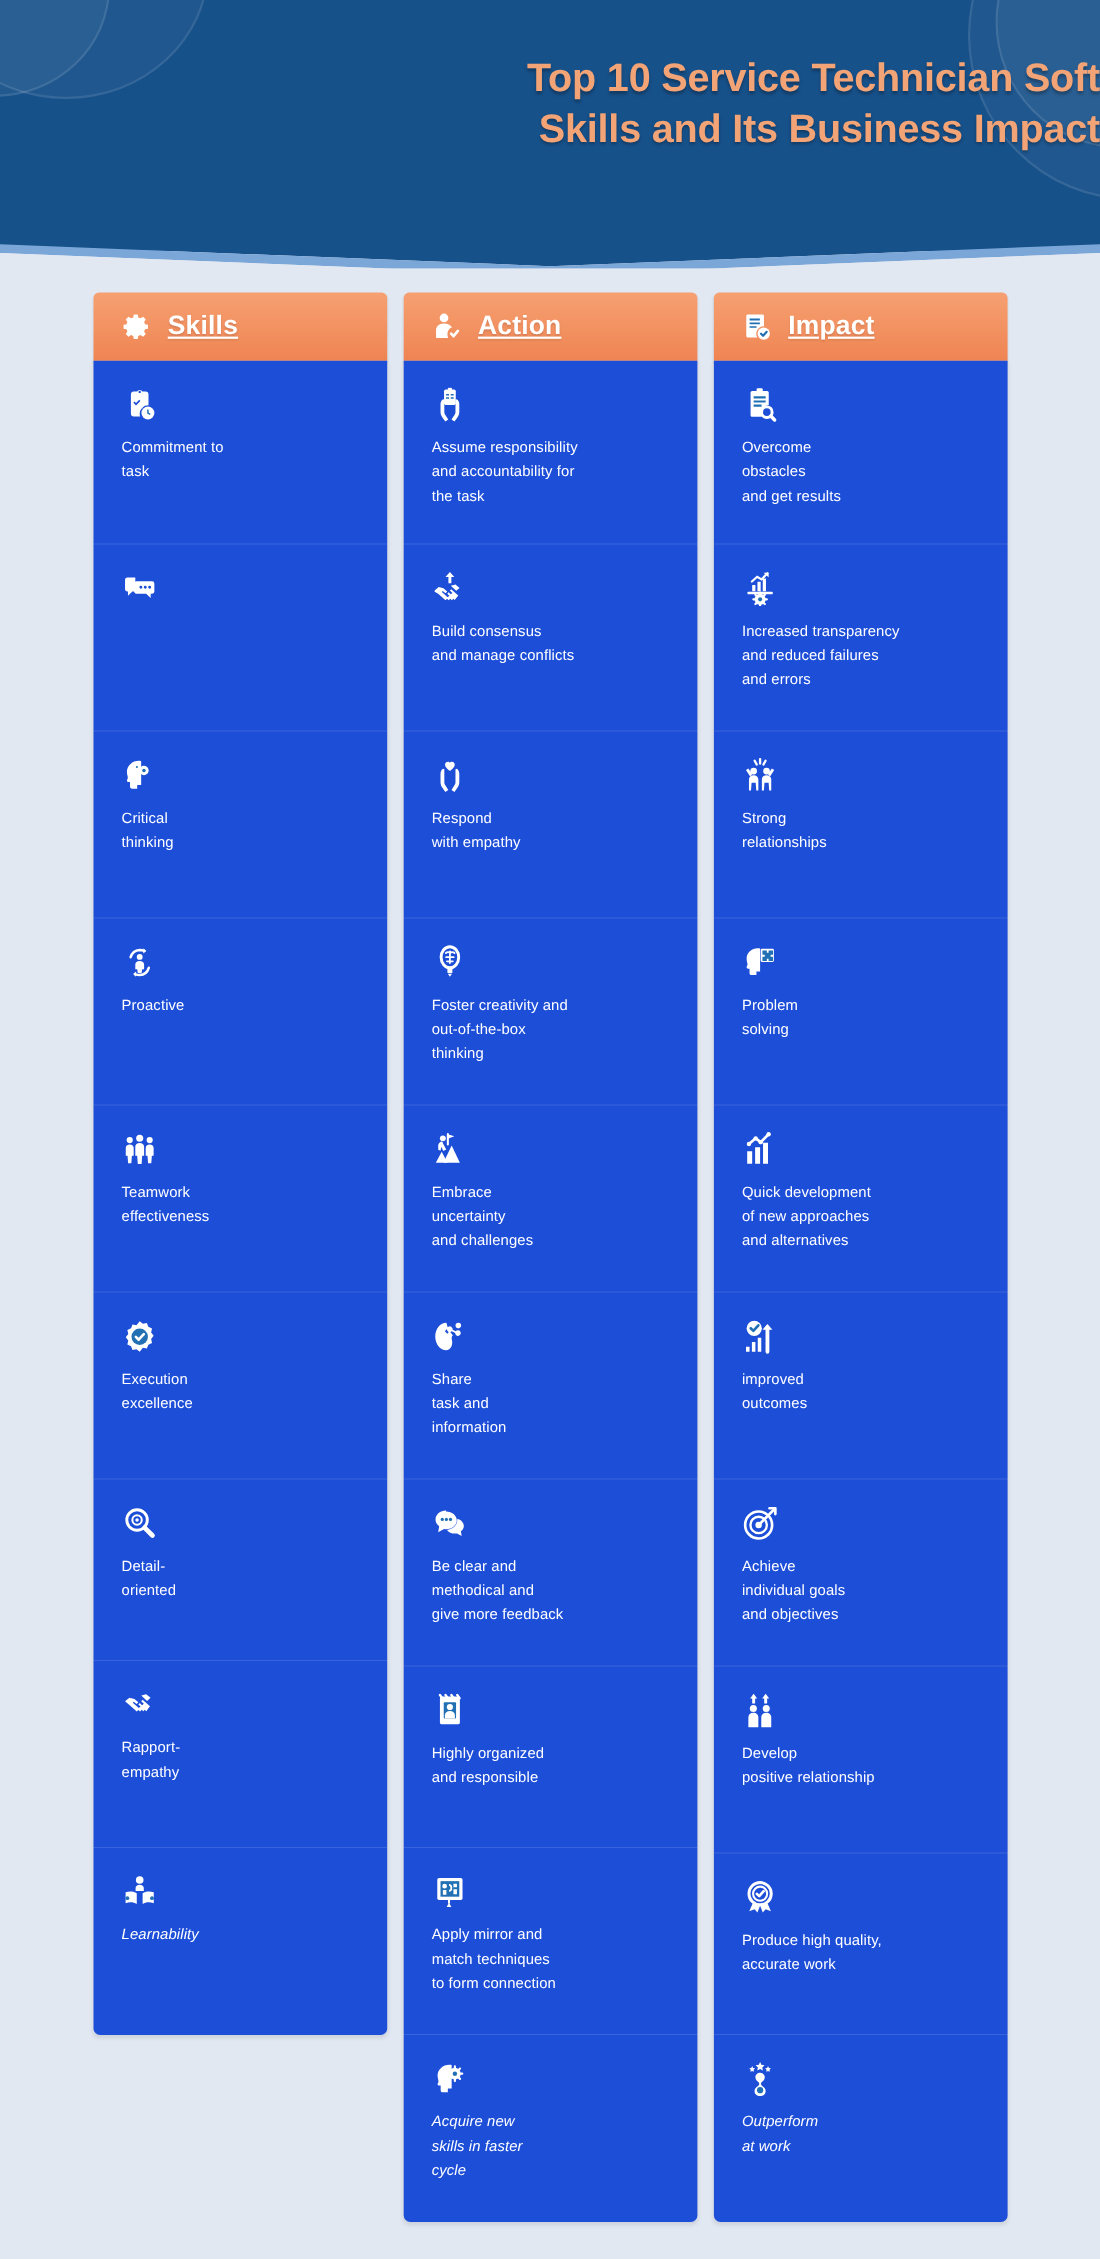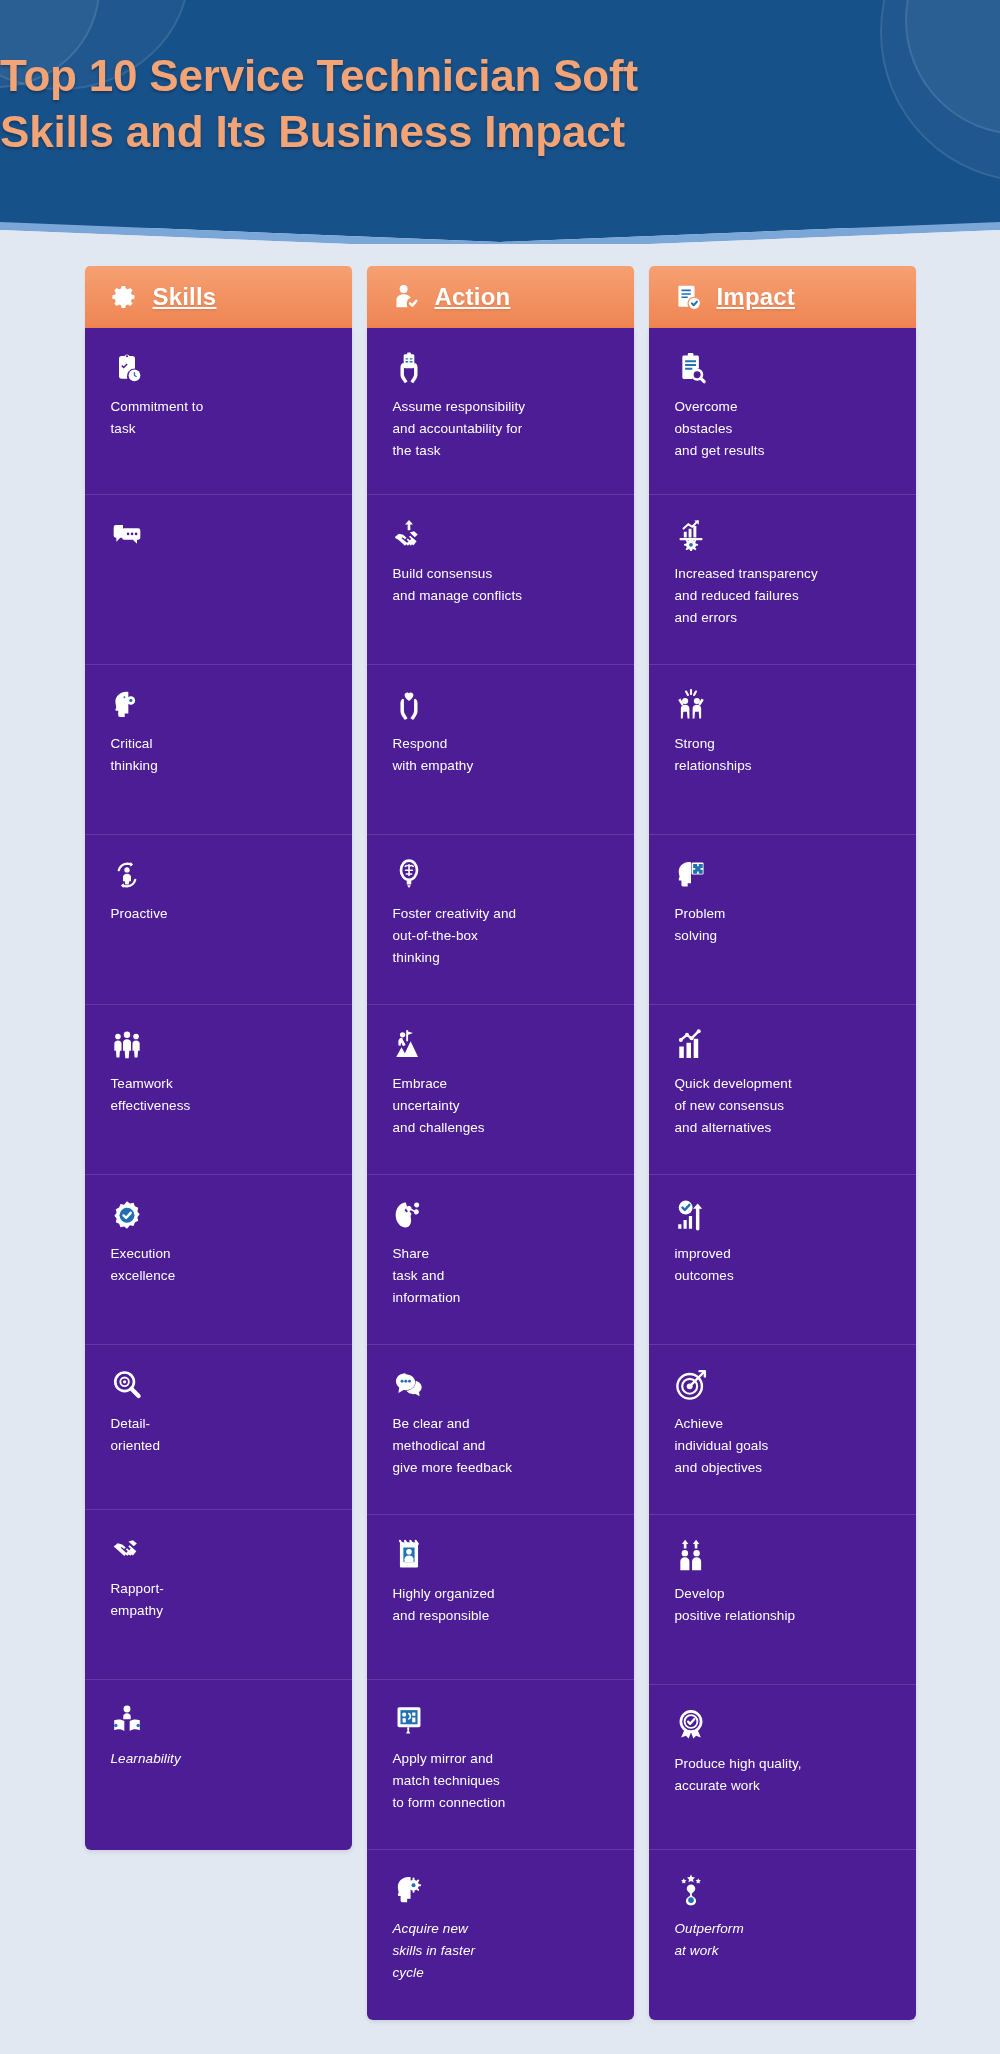--- a/index.html
+++ b/index.html
@@ -31,24 +31,24 @@
   .bc1 { width: 260px; height: 240px; left: -70px; top: -150px; }
   .bc2 { width: 210px; height: 200px; left: -110px; top: -112px;
          background: rgba(255,255,255,0.05); }
   .bc3 { width: 300px; height: 300px; left: 880px; top: -118px; }
   .bc4 { width: 230px; height: 230px; left: 905px; top: -95px;
          background: rgba(255,255,255,0.05); }
 
   .banner-title {
     position: relative;
     z-index: 3;
-    text-align: left;
+    text-align: right;
     padding-top: 48px;
     color: #f3a477;
-    font-size: 44px;
+    font-size: 36px;
     line-height: 1.28;
     font-weight: bold;
     letter-spacing: -0.2px;
     text-shadow: 0 2px 3px rgba(0,0,0,0.30);
   }
   .banner-title .l2 { display: block; }
 
   
   .banner-wave {
     position: absolute;
@@ -96,21 +96,21 @@
   .col-header .hdr-label {
     color: #ffffff;
     font-size: 24px;
     font-weight: bold;
     letter-spacing: 0.2px;
     text-shadow: 0 1px 2px rgba(0,0,0,0.12);
     text-decoration: underline;
   }
 
   .col-body {
-    background: #4c1d95;
+    background: #1d4ed8;
     border-radius: 0 0 6px 6px;
     display: flex;
     flex-direction: column;
     box-shadow: 0 2px 4px rgba(0,0,0,0.10);
   }
 
   .cell {
     padding: 22px 26px 18px 26px;
     border-bottom: 1px solid rgba(255,255,255,0.13);
     position: relative;
@@ -529,21 +529,21 @@
           <svg viewBox="0 0 24 24">
               <path d="M3.2 13.2h3.4v8.6H3.2zM8.6 10.4H12v11.4H8.6zM14 7.4h3.4v14.4H14z"></path>
               <path d="M4.4 8.2l4.6-3.8 3.4 2.6 5.4-5.4" stroke="#fff" stroke-width="1.8" fill="none" stroke-linecap="round" stroke-linejoin="round"></path>
               <circle cx="4.4" cy="8.2" r="1.5"></circle>
               <circle cx="9" cy="4.4" r="1.5"></circle>
               <circle cx="12.4" cy="7" r="1.5"></circle>
               <circle cx="17.8" cy="1.6" r="1.5"></circle>
             </svg>
         </span>
         <div class="cell-text">Quick development
-of new consensus
+of new approaches
 and alternatives</div>
       </div>
 
       <div class="cell r5">
         <span class="cell-icon">
           <svg viewBox="0 0 24 24">
               <circle cx="8" cy="6.4" r="5.2"></circle>
               <path d="M5.6 6.4l1.8 1.8 3.4-3.8" stroke="#2170b4" stroke-width="1.8" fill="none" stroke-linecap="round" stroke-linejoin="round"></path>
               <path d="M2.4 19h2.4v3.4H2.4zM6.4 15.8h2.4v6.6H6.4zM10.4 12.8h2.4v9.6h-2.4z"></path>
               <path d="M17 22.4V5.6" stroke="#fff" stroke-width="2.6" stroke-linecap="round"></path>

